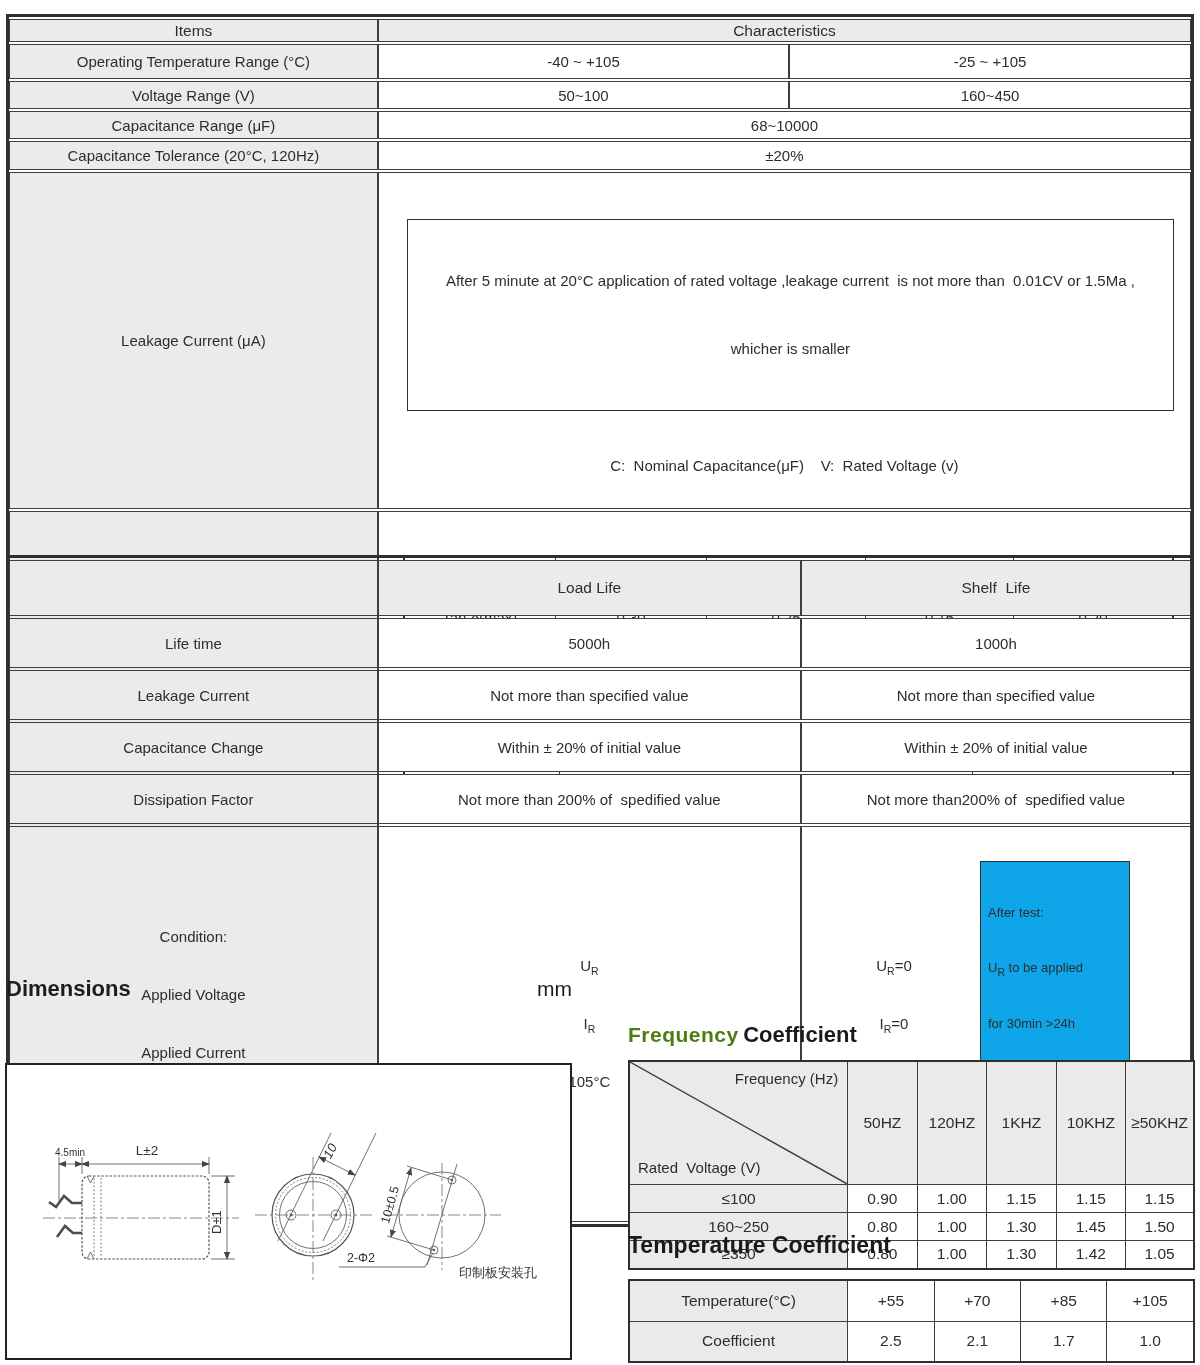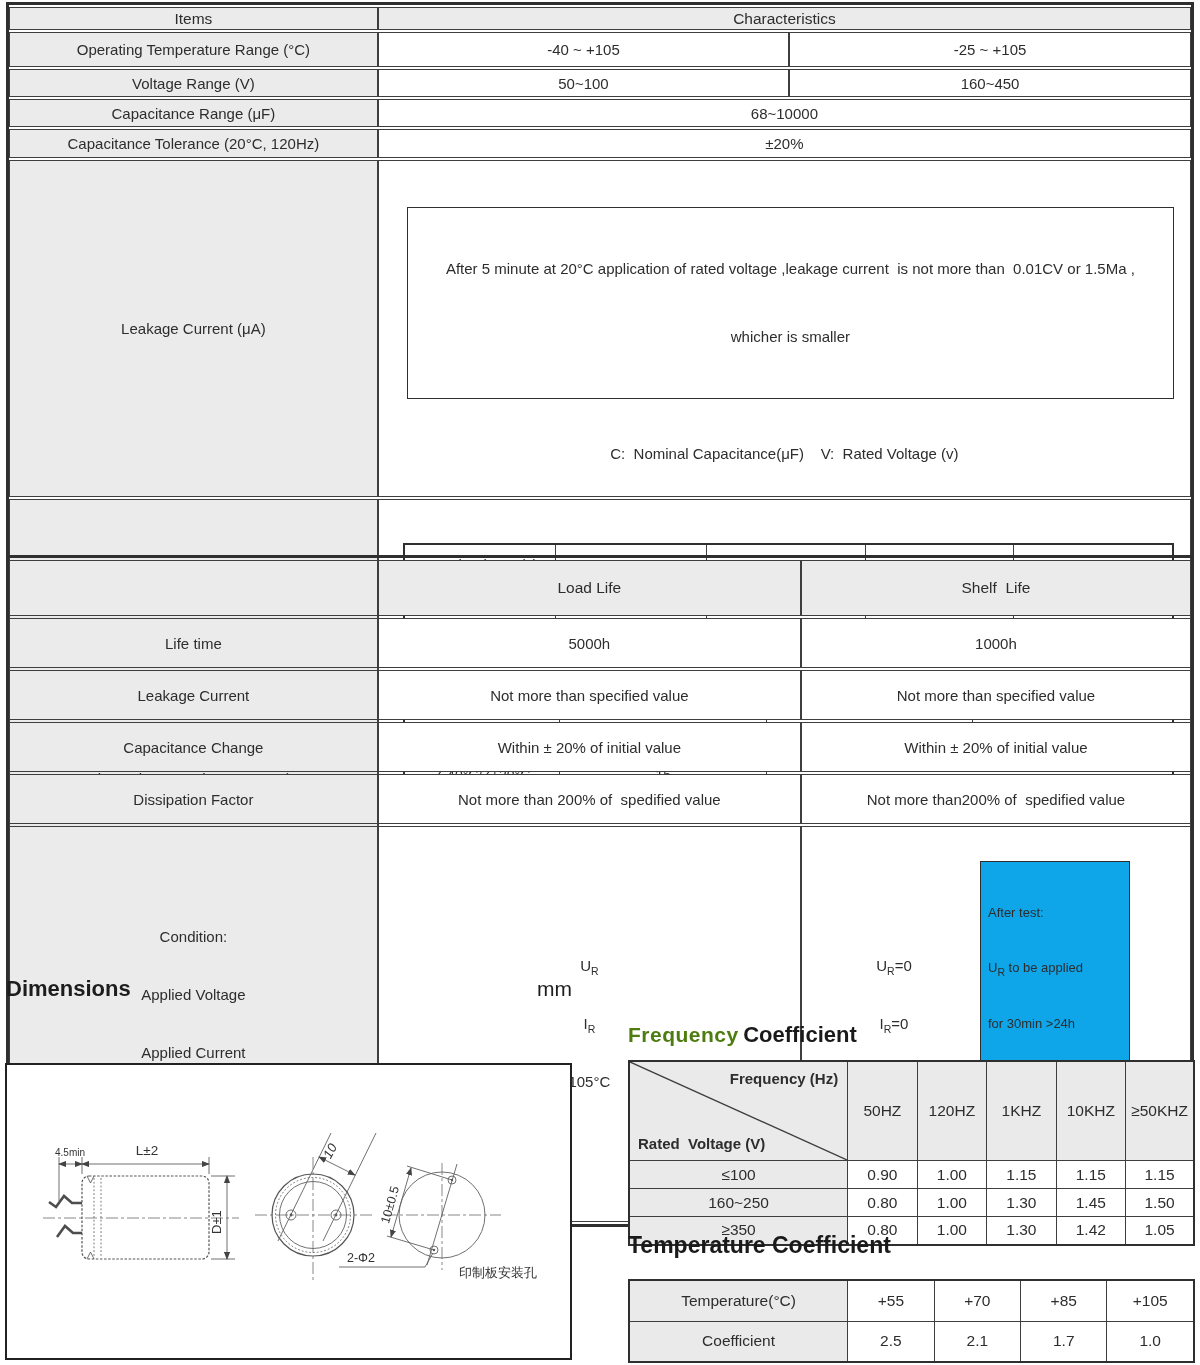--- a/index.html
+++ b/index.html
@@ -54,31 +54,31 @@
   .dwg-dot{stroke:#666;stroke-width:0.9;fill:none;stroke-dasharray:1.8 2;}
   .dwg-cl{stroke:#6a6a6a;stroke-width:0.8;fill:none;stroke-dasharray:12 3 3 3;}
   .dwg-lead{stroke:#4d4d4d;stroke-width:2.6;fill:none;stroke-linejoin:miter;}
   .dim-box text{fill:#333;font-family:"Liberation Sans","DejaVu Sans",sans-serif;}
 
   
   table.coef{border-collapse:collapse;border:2px solid #2f2f2f;table-layout:fixed;width:567px;}
   table.coef td{border:1px solid #3e3e3e;text-align:center;vertical-align:middle;
     font-size:15.5px;height:28px;white-space:pre-wrap;background:#fff;box-sizing:border-box;}
   table.coef td.g{background:#eaeaea;}
-  td.diag{position:relative;padding:4px;font-weight:bold;}
+  td.diag{position:relative;padding:16px;}
   .diag-svg{position:absolute;left:0;top:0;width:100%;height:100%;}
   .diag .dtop{position:absolute;top:8px;right:9px;font-size:15px;}
   .diag .dbot{position:absolute;bottom:8px;left:8px;font-size:15px;}
   tr.freq-hdr td{height:56px;}
   table.tcoef td{height:41px;font-size:15.5px;}
 </style>
 </head>
 <body>
 
-<div class="abs" style="left:6px;top:2px;width:1188px;">
+<div class="abs" style="left:6px;top:14px;width:1188px;">
   <table class="spec">
     <colgroup>
         <col style="width:31.2%">
         <col style="width:34.8%">
         <col>
       </colgroup>
     <tbody>
       <tr style="height:23px">
         <td class="g hdr">Items</td>
         <td class="g hdr" colspan="2">Characteristics</td>

